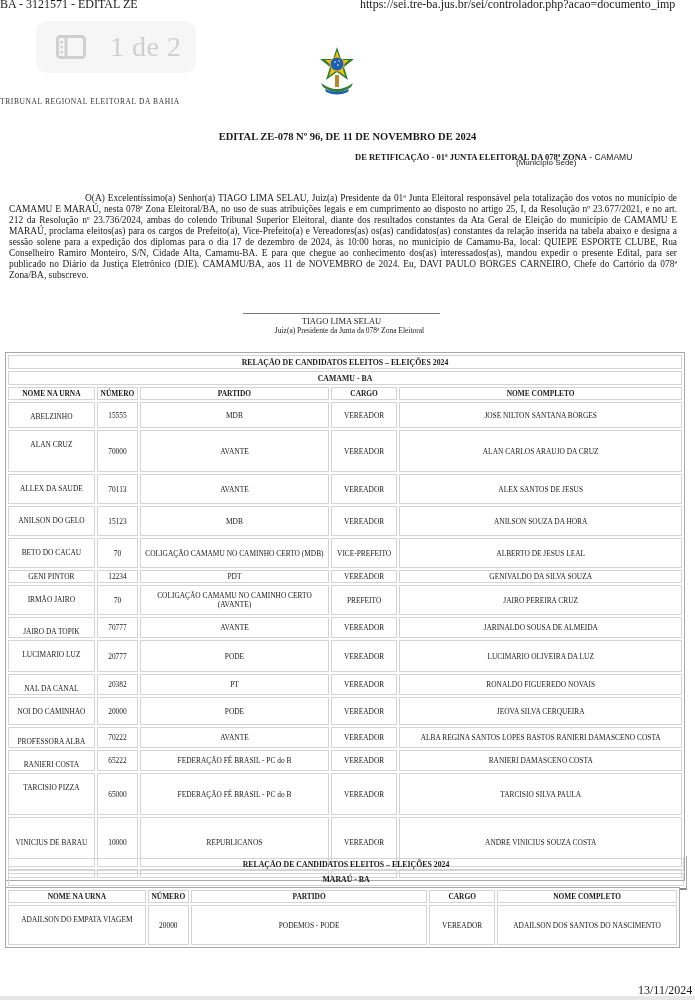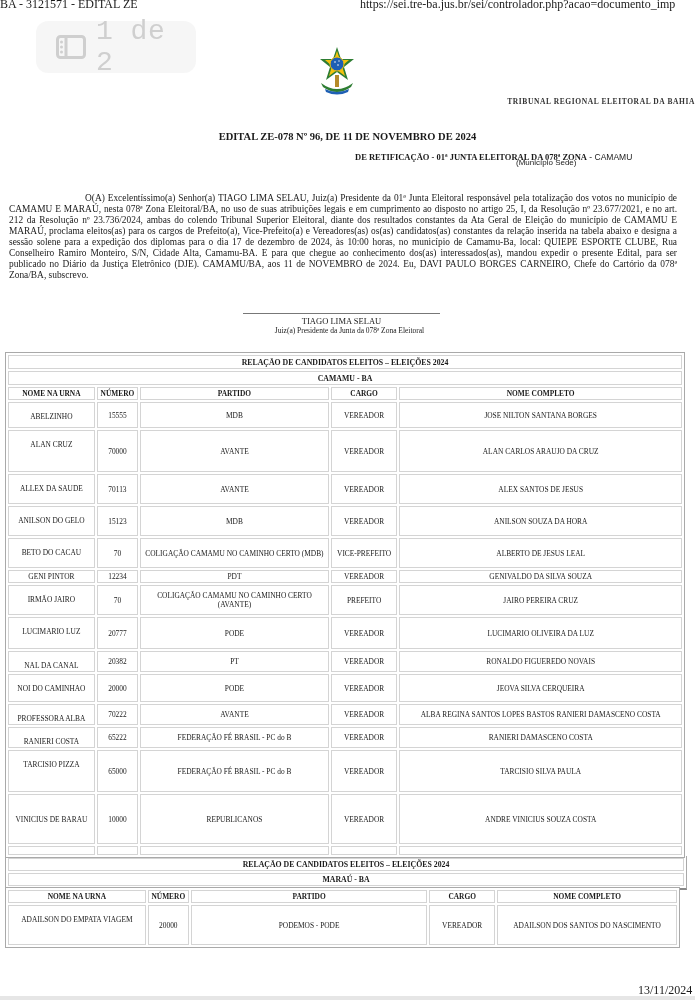--- a/index.html
+++ b/index.html
@@ -10,29 +10,29 @@
   }
   .print-header {
     position: absolute; top: 0; left: 0; right: 0; height: 14px;
     font-size: 12px; line-height: 12px; white-space: nowrap;
   }
   .print-header .left { position: absolute; left: -4px; top: -2px; }
   .print-header .right { position: absolute; left: 360px; top: -2px; }
   .page-pill {
     position: absolute; left: 36px; top: 21px; width: 160px; height: 52px;
     background: rgba(245,245,245,0.85); border-radius: 12px;
-    display: flex; align-items: center; gap: 10px; padding-left: 20px; box-sizing: border-box;
-    color: #cfcfcf; font-family: Liberation Mono, monospace; justify-content: flex-end;
+    display: flex; align-items: center; gap: 24px; padding-left: 20px; box-sizing: border-box;
+    color: #cfcfcf; font-family: Liberation Serif, serif;
   }
   .page-pill .icon { width: 30px; height: 24px; position: relative; }
   .page-pill .label { font-size: 28px; font-weight: 400; letter-spacing: 0.5px; }
   .emblem { position: absolute; left: 317px; top: 45px; width: 40px; height: 54px; }
   .tribunal {
-    position: absolute; top: 97px; left: 8px; right: 0; text-align: right;
-    font-size: 7.5px; letter-spacing: 0.6px; color: #333; font-weight: bold;
+    position: absolute; top: 97px; left: 0; right: 0; text-align: left;
+    font-size: 7.5px; letter-spacing: 0.6px; color: #333;
   }
   .edital-title {
     position: absolute; top: 131px; left: 0; width: 695px; text-align: center;
     font-size: 10.5px; font-weight: bold;
   }
   .retif {
     position: absolute; top: 152px; left: 355px;
     font-family: "Liberation Sans", "DejaVu Sans", sans-serif; font-size: 8.5px; white-space: nowrap;
   }
   .retif b { font-weight: bold; font-family: Liberation Serif, serif; }
@@ -181,20 +181,27 @@
       <td>VEREADOR</td>
       <td>GENIVALDO DA SILVA SOUZA</td>
     </tr>
     <tr style="height:30px">
       <td class="top">IRMÃO JAIRO</td>
       <td>70</td>
       <td>COLIGAÇÃO CAMAMU NO CAMINHO CERTO (AVANTE)</td>
       <td>PREFEITO</td>
       <td>JAIRO PEREIRA CRUZ</td>
     </tr>
+    <tr style="height:20px">
+      <td class="top">JAIRO DA TOPIK</td>
+      <td>70777</td>
+      <td>AVANTE</td>
+      <td>VEREADOR</td>
+      <td>JARINALDO SOUSA DE ALMEIDA</td>
+    </tr>
     <tr style="height:32px">
       <td class="top">LUCIMARIO LUZ</td>
       <td>20777</td>
       <td>PODE</td>
       <td>VEREADOR</td>
       <td>LUCIMARIO OLIVEIRA DA LUZ</td>
     </tr>
     <tr style="height:20px">
       <td class="top">NAL DA CANAL</td>
       <td>20382</td>

